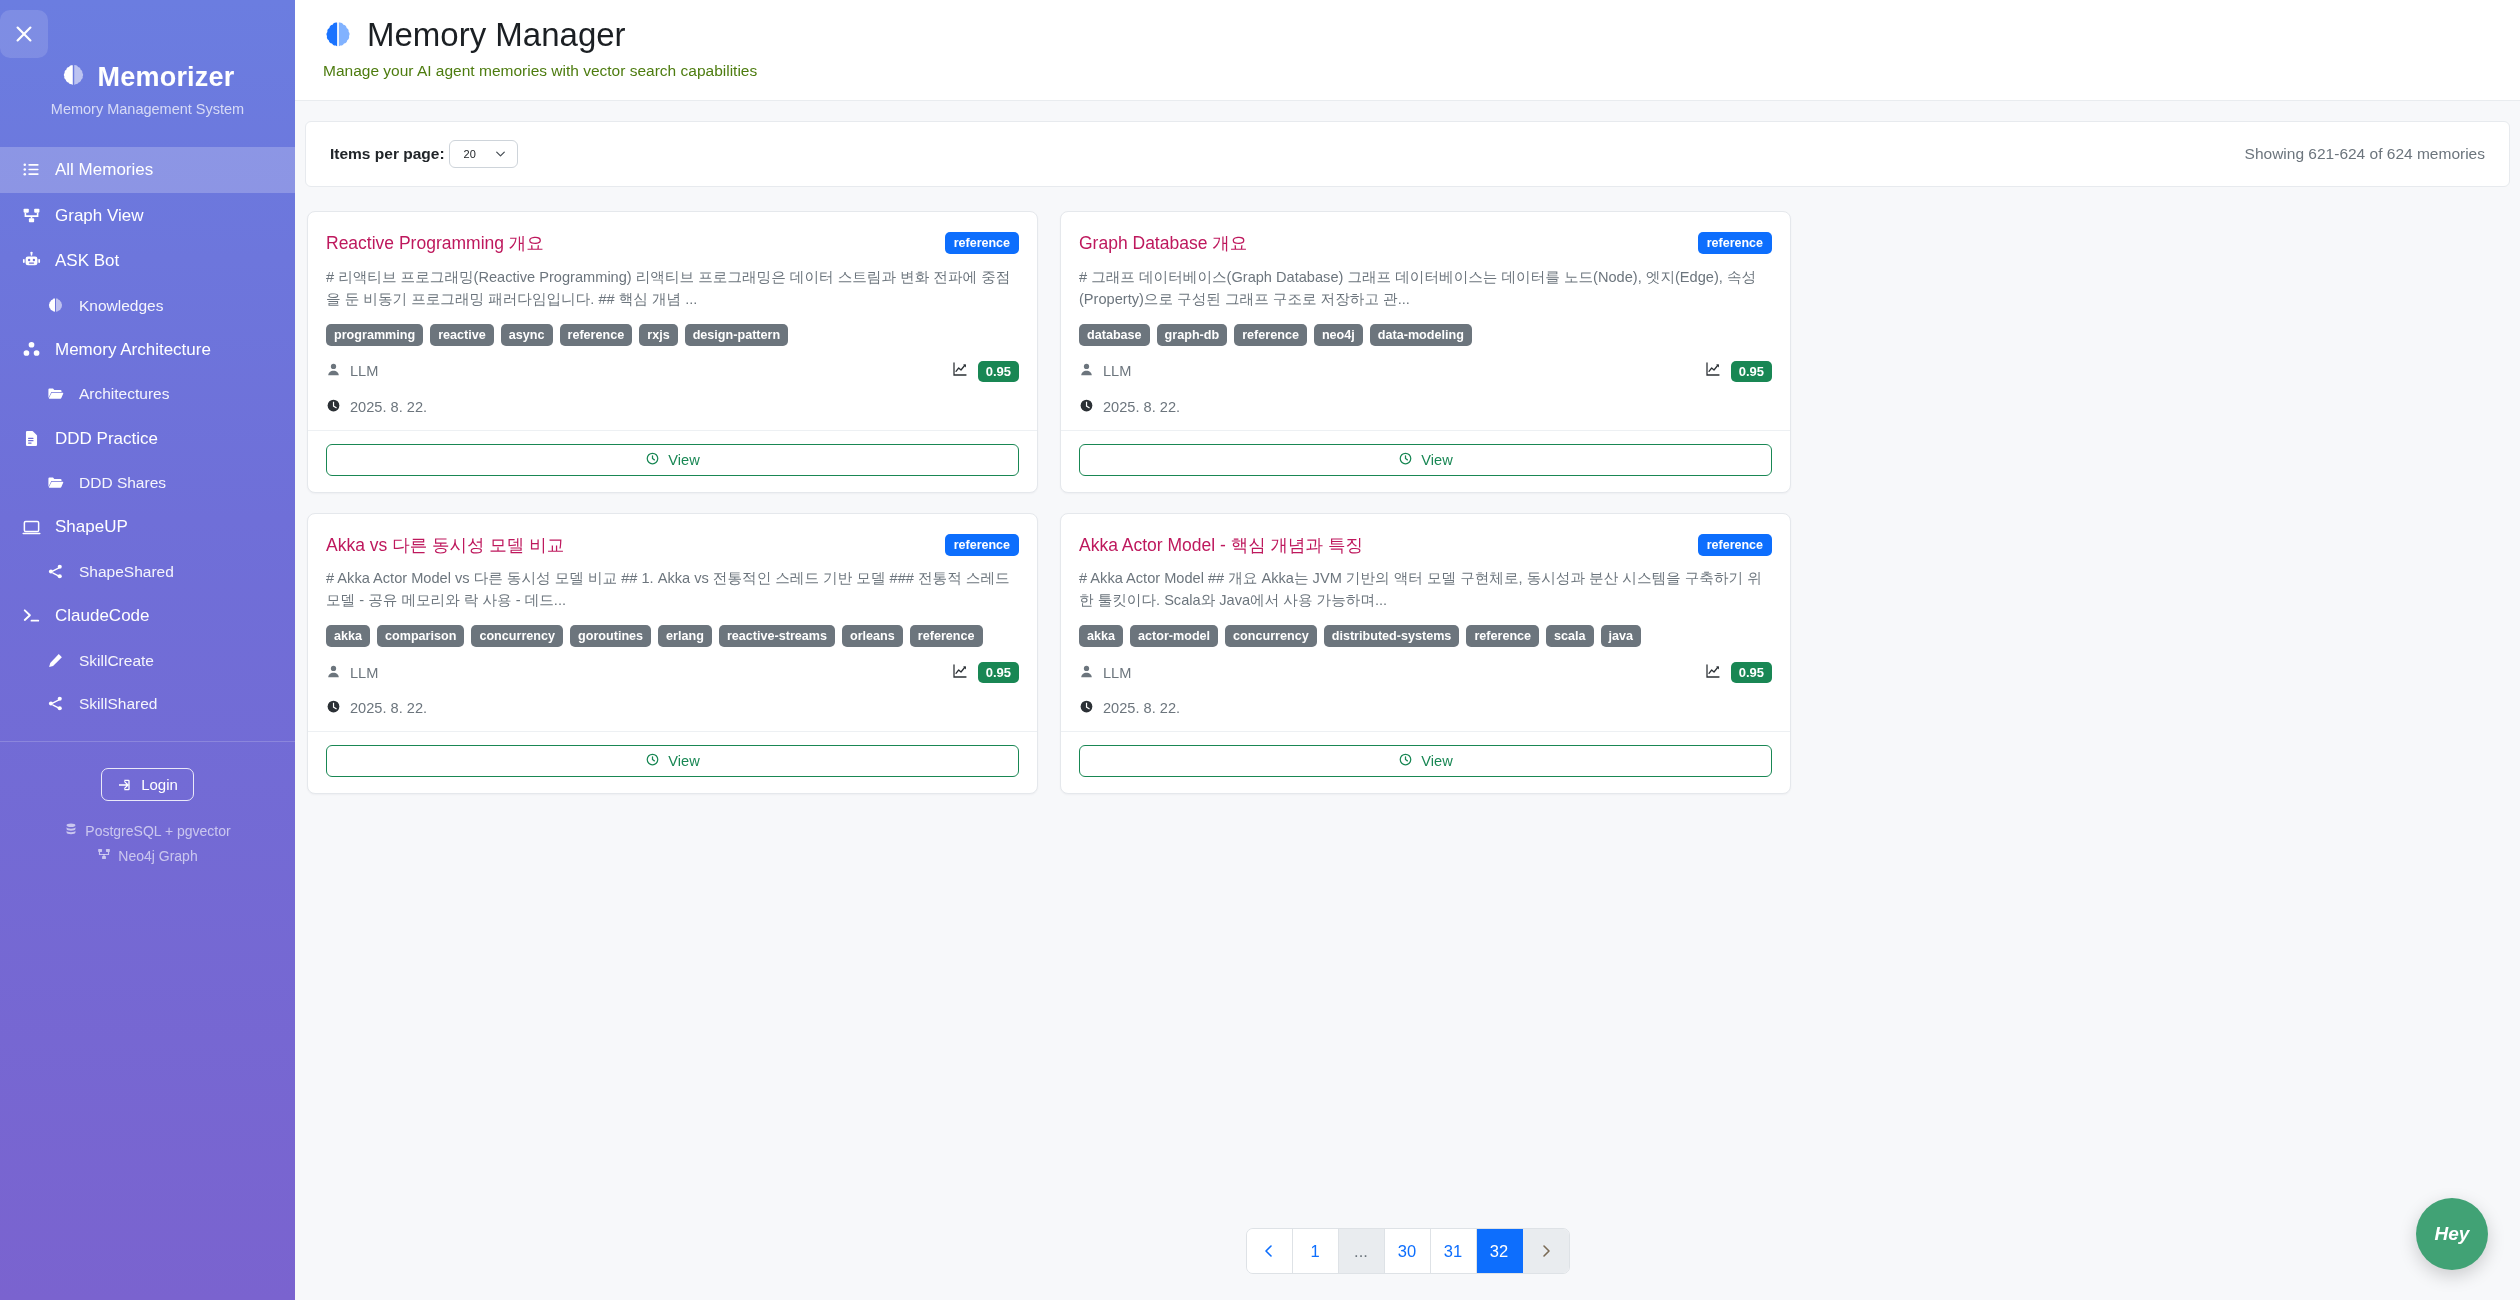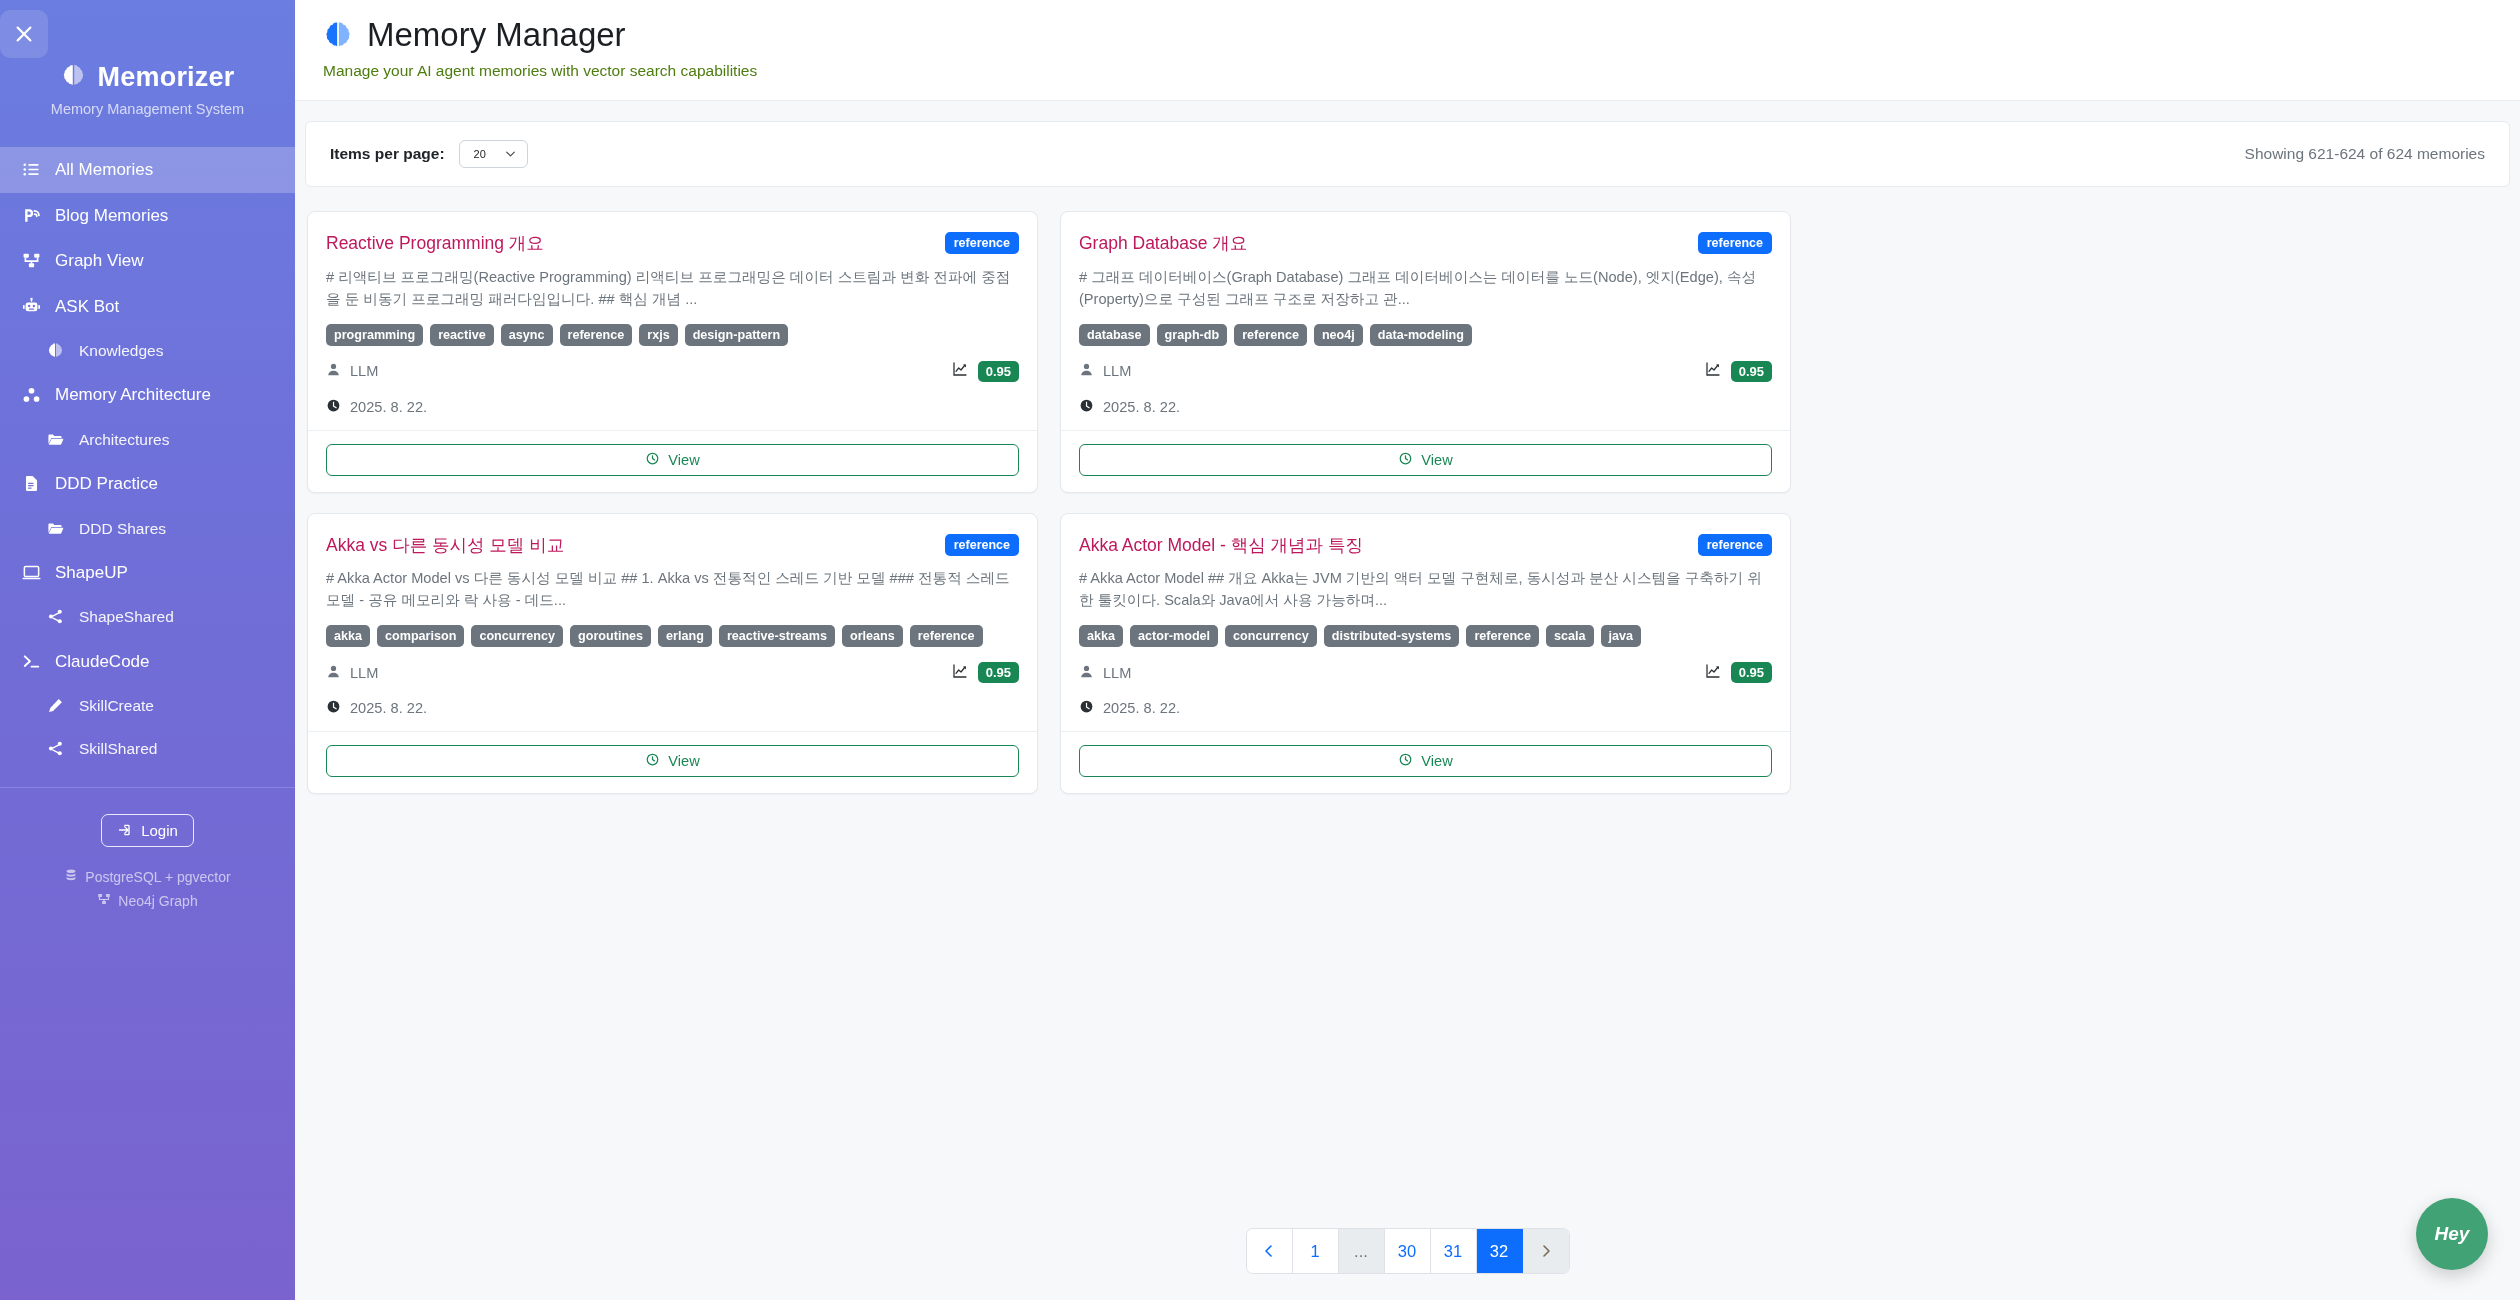--- a/index.html
+++ b/index.html
@@ -81,21 +81,21 @@
     background: #198754; color: #fff; font-size: 16px; cursor: pointer;
     display: flex; align-items: center; justify-content: center; gap: 9px;
     font-family: inherit;
   }
   #vector-search-button svg { width: 17px; height: 17px; }
 
   .controls {
     background: #fff; margin: 20px 10px 0 10px; border: 1px solid #e7eaee;
     border-radius: 6px; padding: 18px 24px; display: flex; align-items: center; justify-content: space-between;
   }
-  .ipp { display: flex; align-items: center; gap: 14px; }
+  .ipp { display: flex; align-items: center; gap: 4px; }
   .ipp-label { font-size: 15.5px; color: #212529; font-weight: 700; }
   .ipp-select {
     appearance: none; -webkit-appearance: none;
     border: 1px solid #ced4da; border-radius: 6px; background: #fff;
     padding: 7px 34px 7px 14px; font-size: 11px; color: #212529;
     font-family: inherit; cursor: pointer;
   }
   .ipp-wrap { position: relative; display: inline-block; }
   .ipp-chev { position: absolute; right: 11px; top: 50%; transform: translateY(-50%); pointer-events: none; }
   .ipp-chev svg { width: 13px; height: 13px; display: block; }
@@ -201,32 +201,20 @@
                 <circle cx="3.5" cy="6" r="1.6"></circle>
                 <circle cx="3.5" cy="12" r="1.6"></circle>
                 <circle cx="3.5" cy="18" r="1.6"></circle>
                 <rect x="8" y="5" width="13" height="2.2" rx="1"></rect>
                 <rect x="8" y="10.9" width="13" height="2.2" rx="1"></rect>
                 <rect x="8" y="16.8" width="13" height="2.2" rx="1"></rect>
               </g>
             </svg>
           </span>
           <span>All Memories</span>
-        </div>
-        <div class="sb-item">
-          <span class="sb-ico">
-            <svg viewBox="0 0 24 24">
-              <g fill="#ffffff">
-                <path d="M4 4h5a5 5 0 0 1 0 10H7v6H4V4zm3 3v4h2a2 2 0 0 0 0-4H7z"></path>
-                <path d="M14.5 6.2a1.2 1.2 0 0 1 1.2-1.2A6.8 6.8 0 0 1 22.5 11.8a1.2 1.2 0 1 1-2.4 0 4.4 4.4 0 0 0-4.4-4.4 1.2 1.2 0 0 1-1.2-1.2z"></path>
-                <path d="M14.8 10.4a1.1 1.1 0 0 1 1.1-1.1 3.8 3.8 0 0 1 3.8 3.8 1.1 1.1 0 1 1-2.2 0 1.6 1.6 0 0 0-1.6-1.6 1.1 1.1 0 0 1-1.1-1.1z"></path>
-              </g>
-            </svg>
-          </span>
-          <span>Blog Memories</span>
         </div>
         <div class="sb-item">
           <span class="sb-ico">
             <svg viewBox="0 0 24 24">
               <g fill="#ffffff">
                 <rect x="2" y="3.4" width="6.6" height="5" rx="1"></rect>
                 <rect x="15.4" y="3.4" width="6.6" height="5" rx="1"></rect>
                 <rect x="8.7" y="15.6" width="6.6" height="5" rx="1"></rect>
                 <path d="M5.3 8.4v3.4h13.4V8.4h2v5.4H3.3V8.4z"></path>
                 <path d="M11 12.6h2v3.4h-2z"></path>

